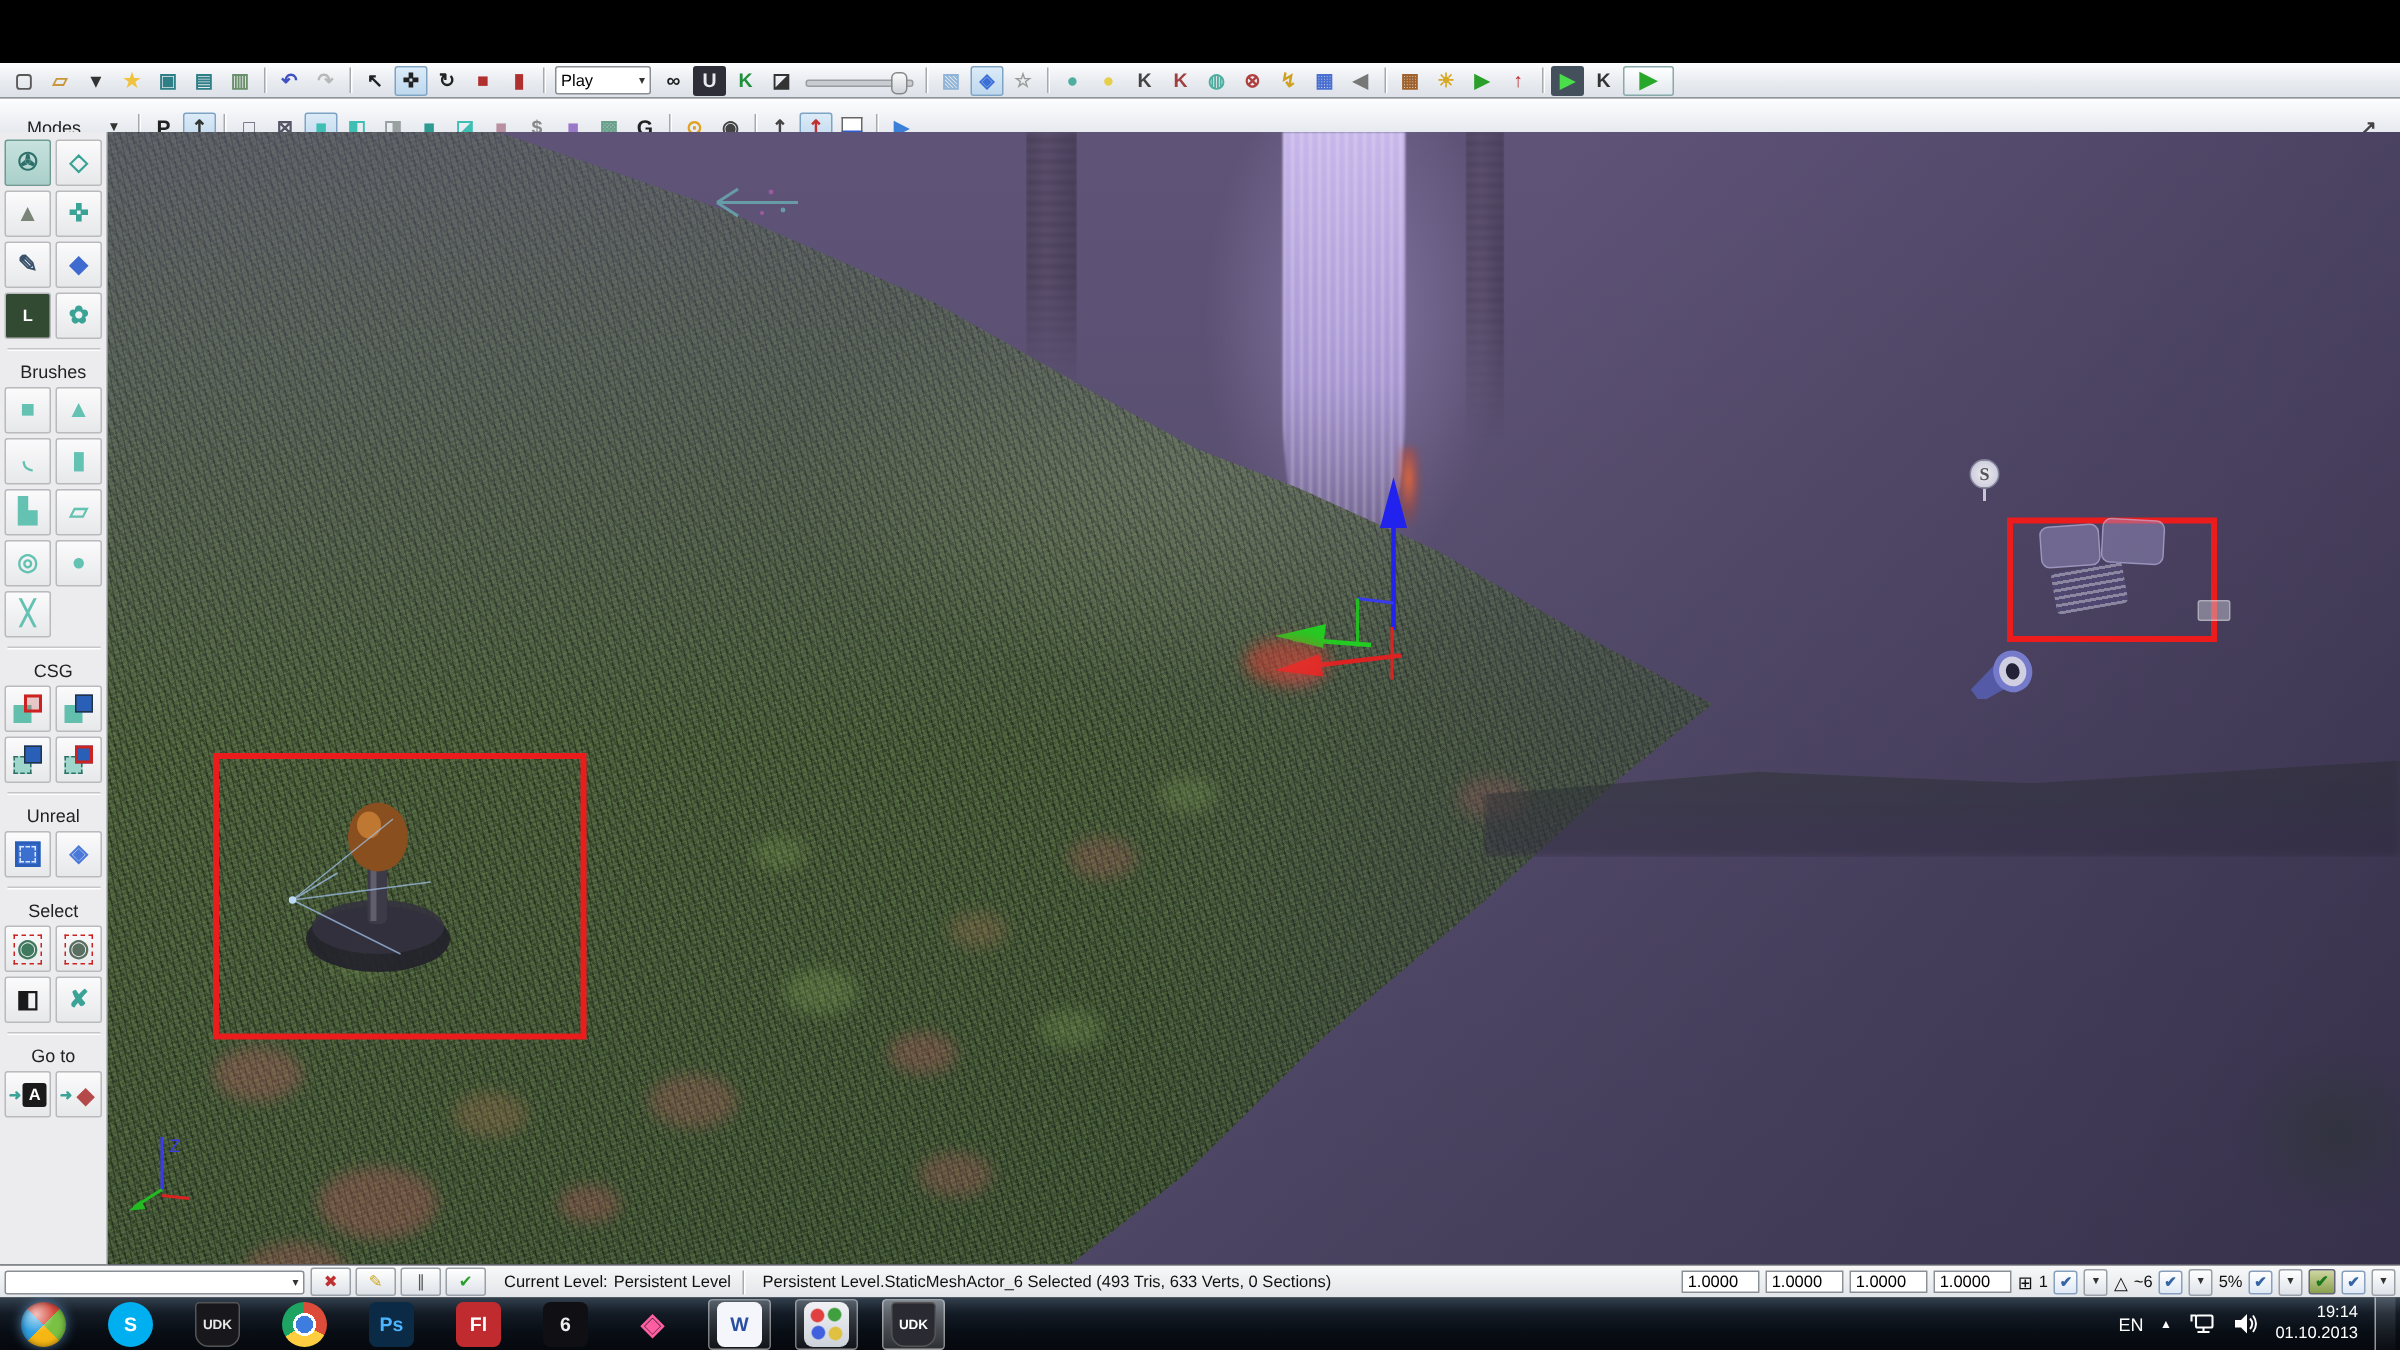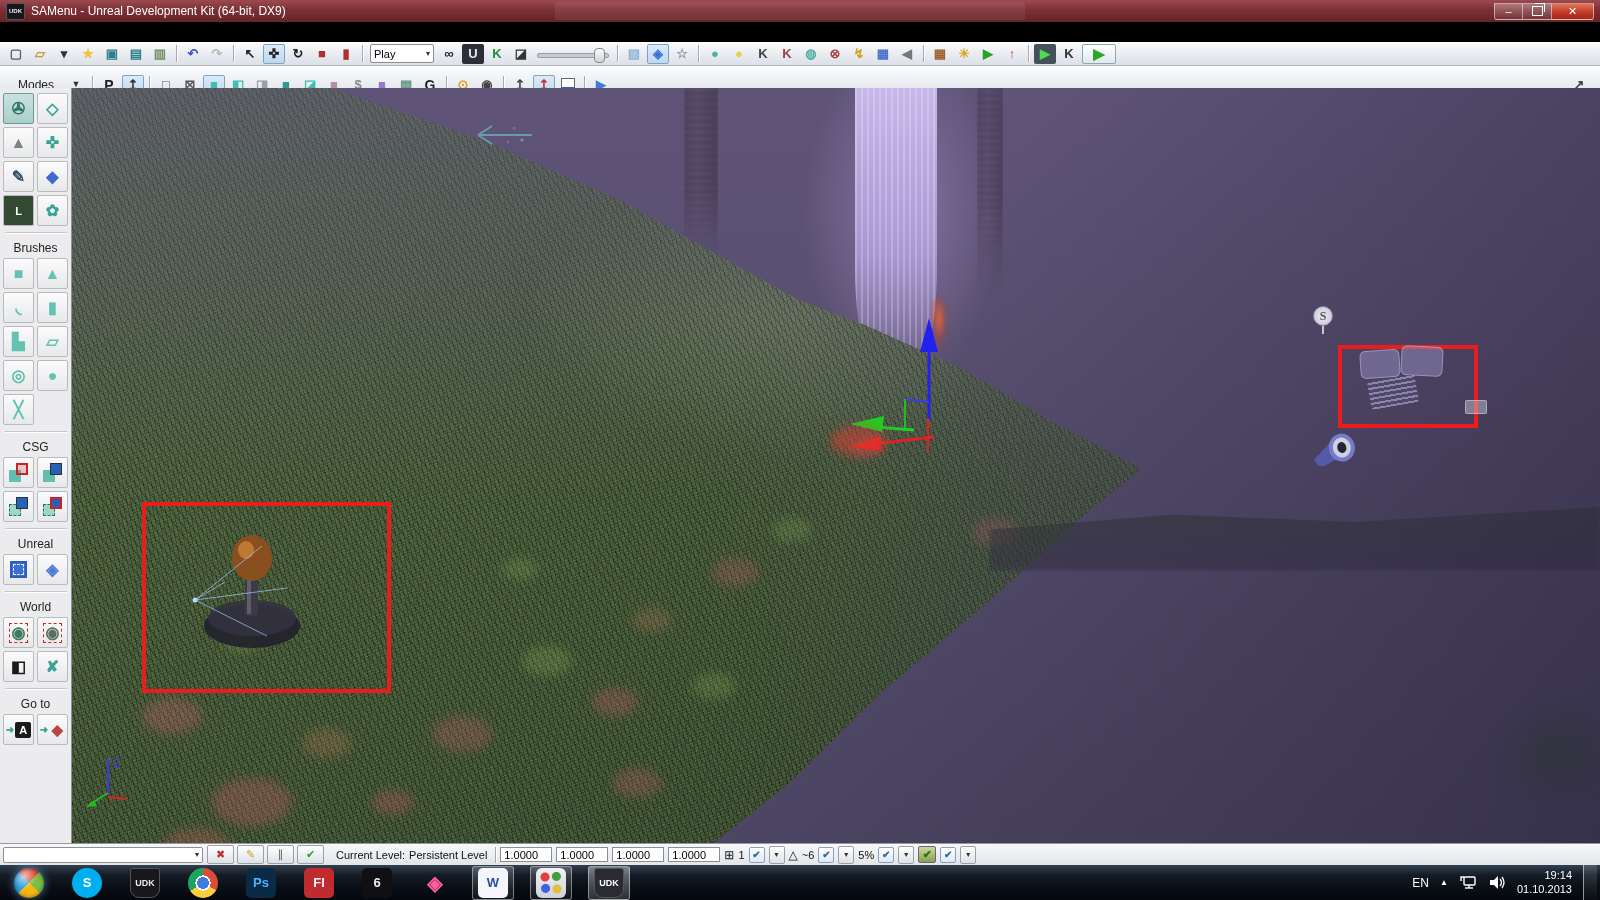--- a/index.html
+++ b/index.html
@@ -198,32 +198,20 @@
   .clock{text-align:right;font-size:11px;line-height:1.25;}
   .showdesk{width:13px;height:35px;border-left:1px solid rgba(255,255,255,.55);
     background:linear-gradient(rgba(255,255,255,.14),rgba(255,255,255,.02));}
   .caret{font-size:8px;}
 </style>
 </head>
 <body>
 
 <div id="app">
 
-  <div id="titlebar">
-    <span class="udk-badge">UDK</span>
-    <span>SAMenu - Unreal Development Kit (64-bit, DX9)</span>
-    <span class="ghost-strip"></span>
-    <span class="wctl">
-      <span class="wbtn">–</span>
-      <span class="wbtn">
-          <span class="rsq"></span>
-        </span>
-      <span class="wbtn close">✕</span>
-    </span>
-  </div>
 
 
   <div id="tb1" class="toolbar">
       <span class="tbtn">
         <span class="glyph" style="color: rgb(90, 90, 90);">▢</span>
       </span>
       <span class="tbtn">
         <span class="glyph" style="color: rgb(201, 151, 58);">▱</span>
       </span>
       <span class="tbtn">
@@ -516,21 +504,21 @@
         <span class="sbtn">
           <span class="volsq">
             <span></span>
           </span>
         </span>
         <span class="sbtn">
           <span class="glyph" style="color: rgb(74, 121, 216);">◈</span>
         </span>
       </div>
       <div class="side-sep"></div>
-      <div class="side-label">World</div>
+      <div class="side-label">Select</div>
       <div class="sgrid">
         <span class="sbtn red-dash">
           <span class="glyph" style="color: rgb(63, 122, 95);">◉</span>
         </span>
         <span class="sbtn red-dash">
           <span class="glyph" style="color: rgb(90, 111, 98);">◉</span>
         </span>
         <span class="sbtn">
           <span class="glyph" style="color: rgb(26, 26, 26);">◧</span>
         </span>
@@ -682,20 +670,21 @@
         <span class="sbtn2">
           <span style="color: rgb(85, 85, 85);">∥</span>
         </span>
         <span class="sbtn2">
           <span style="color: rgb(42, 159, 42);">✔</span>
         </span>
       </span>
     <span style="margin-left:8px;">Current Level:</span>
     <span style="margin-right:4px;">Persistent Level</span>
     <span class="ssep"></span>
+    <span style="flex:1;padding-left:8px;">Persistent Level.StaticMeshActor_6 Selected (493 Tris, 633 Verts, 0 Sections)</span>
     <input class="sfield" readonly="" value="1.0000" style="">
     <input class="sfield" readonly="" value="1.0000" style="">
     <input class="sfield" readonly="" value="1.0000" style="">
     <input class="sfield" readonly="" value="1.0000" style="">
     <span class="sic">⊞</span>
     <span>1</span>
     <span class="scheck">✔</span>
     <span class="sdd">▼</span>
     <span class="sic">△</span>
     <span>~6</span>

